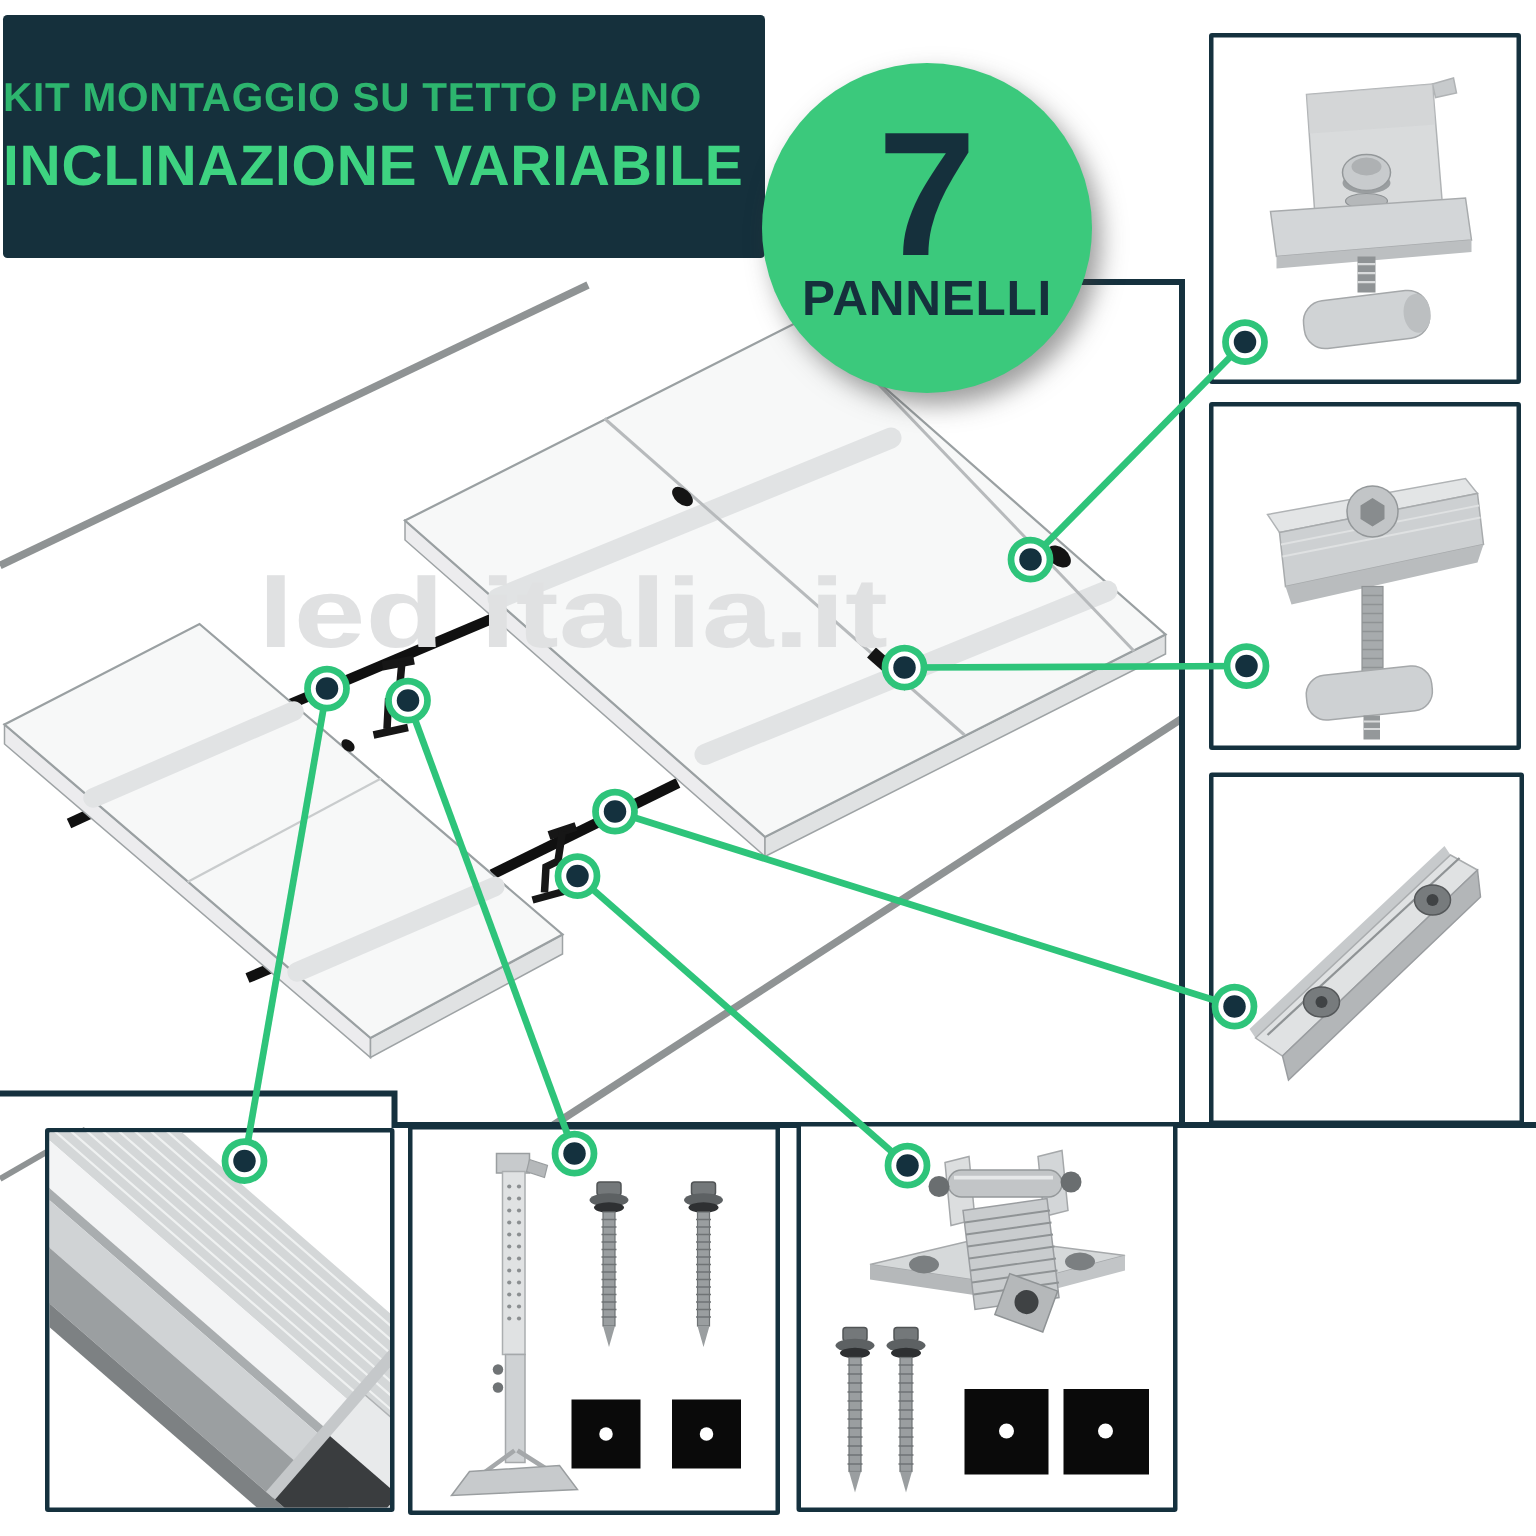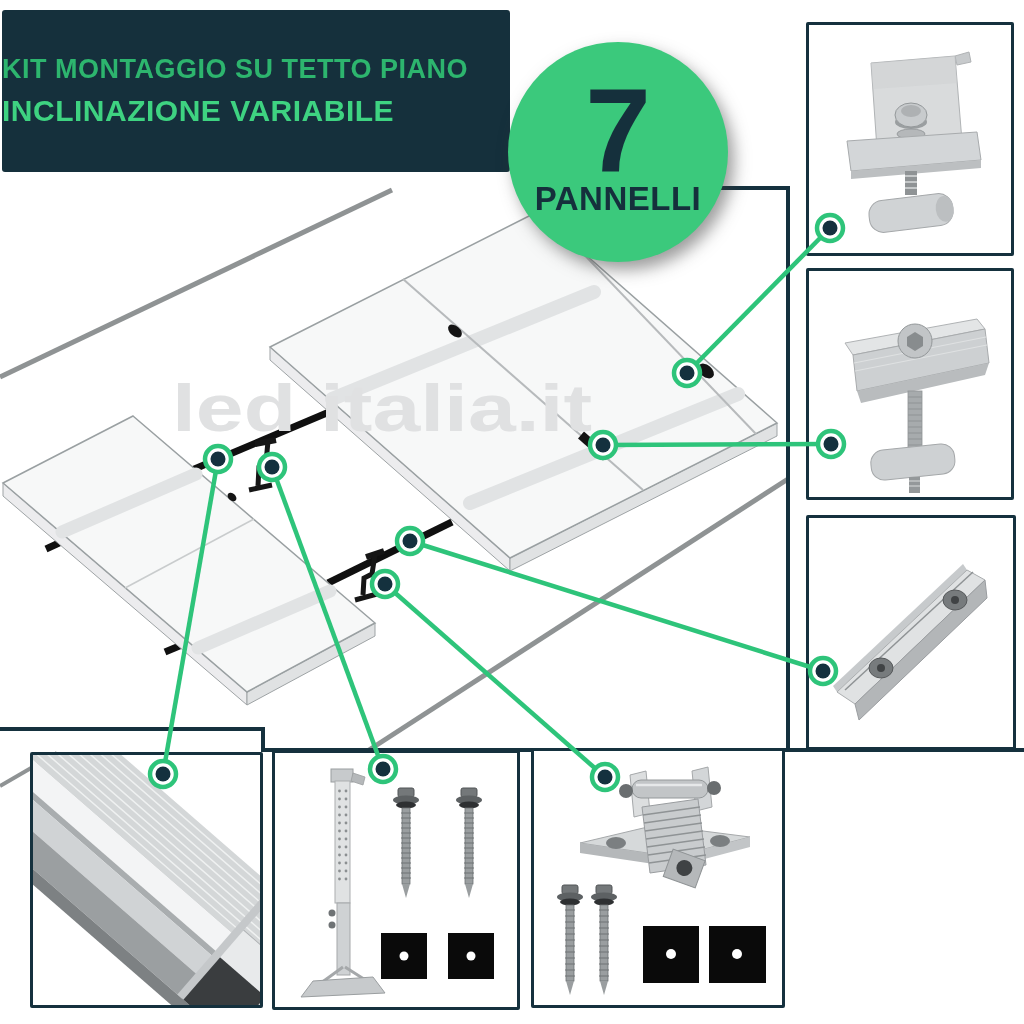--- a/index.html
+++ b/index.html
@@ -6,21 +6,21 @@
   body{width:1024px;height:1024px;position:relative;overflow:hidden;
        font-family:"Liberation Sans", sans-serif;}
   .layer{position:absolute;left:0;top:0;width:1024px;height:1024px;}
   svg{display:block;}
 
   
   .title-box{position:absolute;left:2px;top:10px;width:508px;height:162px;
     background:#15303c;border-radius:3px;display:flex;flex-direction:column;
     justify-content:center;gap:9px;z-index:6;}
   .title-line1{color:#2db56e;font-size:27px;font-weight:bold;letter-spacing:.5px;white-space:nowrap;}
-  .title-line2{color:#3ed381;font-size:30px;font-weight:bold;letter-spacing:.5px;white-space:nowrap;}
+  .title-line2{color:#3ed381;font-size:38px;font-weight:bold;letter-spacing:.5px;white-space:nowrap;}
 
   
   .badge{position:absolute;left:508px;top:42px;width:220px;height:220px;border-radius:50%;
     background:#3bc97c;display:flex;flex-direction:column;align-items:center;justify-content:center;
     z-index:6;box-shadow:6px 8px 16px rgba(60,60,60,.5);}
   .badge .num{color:#15303c;font-size:118px;font-weight:800;line-height:.85;margin-top:-6px;}
   .badge .lbl{color:#15303c;font-size:33px;font-weight:800;letter-spacing:.5px;margin-top:0;}
 
   
   .part-box{position:absolute;background:#ffffff;border:3px solid #15313e;border-radius:2px;z-index:3;}

